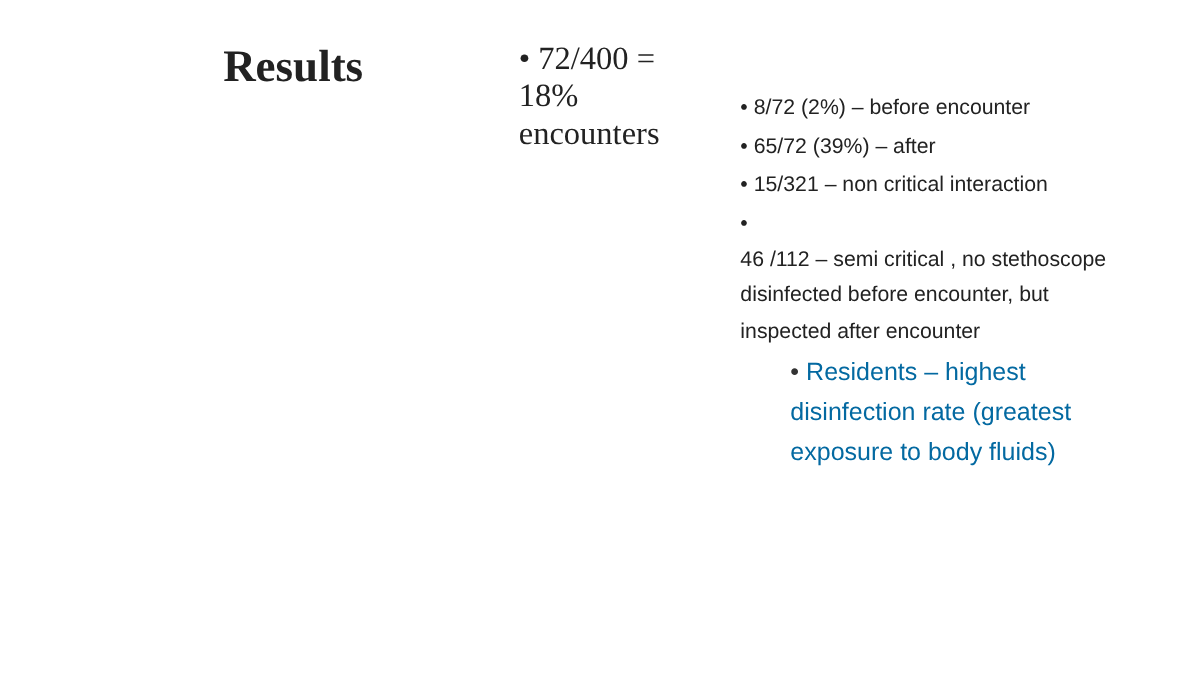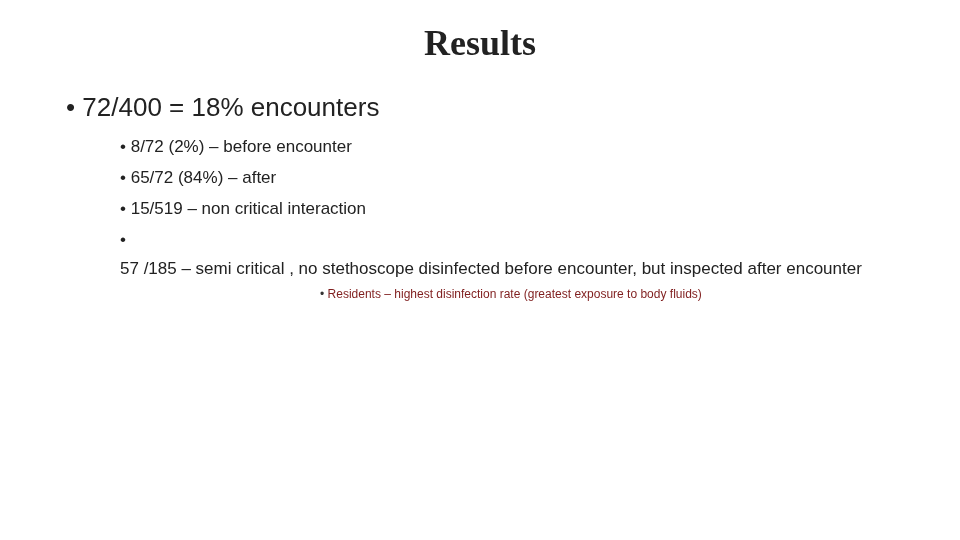--- a/index.html
+++ b/index.html
@@ -12,74 +12,73 @@
       width: 960px;
       height: 540px;
       background: #ffffff;
       font-family: 'Georgia', serif;
       overflow: hidden;
     }
 
     .page {
       width: 960px;
       height: 540px;
-      padding: 22px 60px 30px 60px;
+      padding: 32px 60px 30px 60px;
       display: flex;
-      flex-direction: column;
       align-items: flex-start;
     }
 
     .title-container {
       width: 100%;
       text-align: center;
       margin-bottom: 28px;
     }
 
     .title {
       font-family: 'Chalkboard SE', 'Comic Sans MS', cursive;
       font-size: 36px;
       font-weight: bold;
       color: #222222;
     }
 
     .main-bullet {
       font-size: 26px;
       color: #222222;
-      font-family: Liberation Sans, sans-serif;
+      font-family: Liberation Serif, serif;
       margin-bottom: 10px;
       margin-left: 6px;
     }
 
     .sub-bullets {
       list-style: none;
       margin-left: 60px;
       font-size: 17px;
       color: #222222;
       font-family: Arial, sans-serif;
       line-height: 1.7;
+      margin-top: 40px;
     }
 
     .sub-bullets li::before {
       content: '• ';
       color: #222222;
     }
 
     .sub-bullets li {
       margin-bottom: 2px;
     }
 
     .nested-bullets {
       list-style: none;
       margin-left: 40px;
-      font-size: 12px;
-      color: #7f1d1d;
+      font-size: 20px;
+      color: #0369a1;
       font-family: Arial, sans-serif;
       line-height: 1.6;
       margin-top: 2px;
-      text-align: center;
     }
 
     .nested-bullets li::before {
       content: '• ';
       color: #333333;
     }
 
     .last-li {
       display: flex;
       flex-direction: column;
@@ -95,27 +94,27 @@
 
   <div class="main-bullet">
     • <span>72/400 = 18% encounters</span>
   </div>
 
   <ul class="sub-bullets">
     <li>
       <span>8/72 (2%) – before encounter</span>
     </li>
     <li>
-      <span>65/72  (84%) – after</span>
+      <span>65/72  (39%) – after</span>
     </li>
     <li>
-      <span>15/519 – non critical interaction</span>
+      <span>15/321 – non critical interaction</span>
     </li>
     <li class="last-li">
-      <span>57 /185 – semi critical , no stethoscope disinfected before encounter, but inspected after encounter</span>
+      <span>46 /112 – semi critical , no stethoscope disinfected before encounter, but inspected after encounter</span>
       <ul class="nested-bullets">
         <li>
           <span>Residents – highest disinfection rate (greatest exposure to body fluids)</span>
         </li>
       </ul>
     </li>
   </ul>
 </div>
 
 </body></html>

